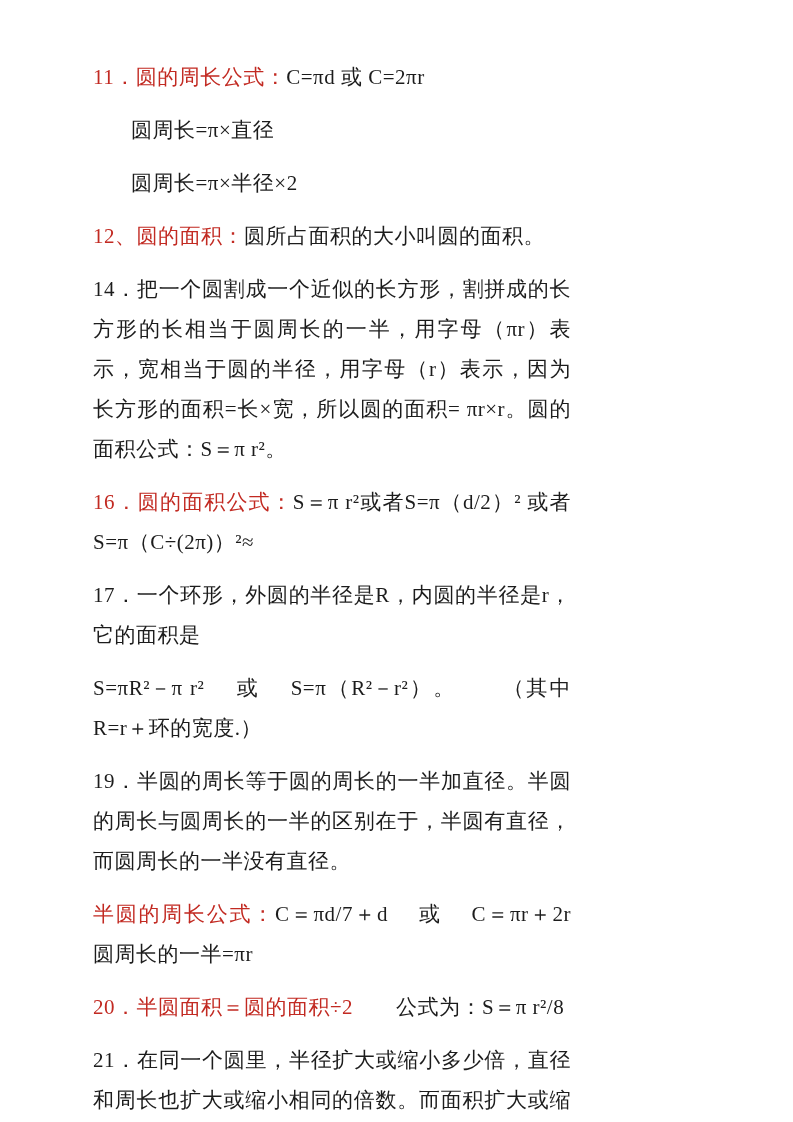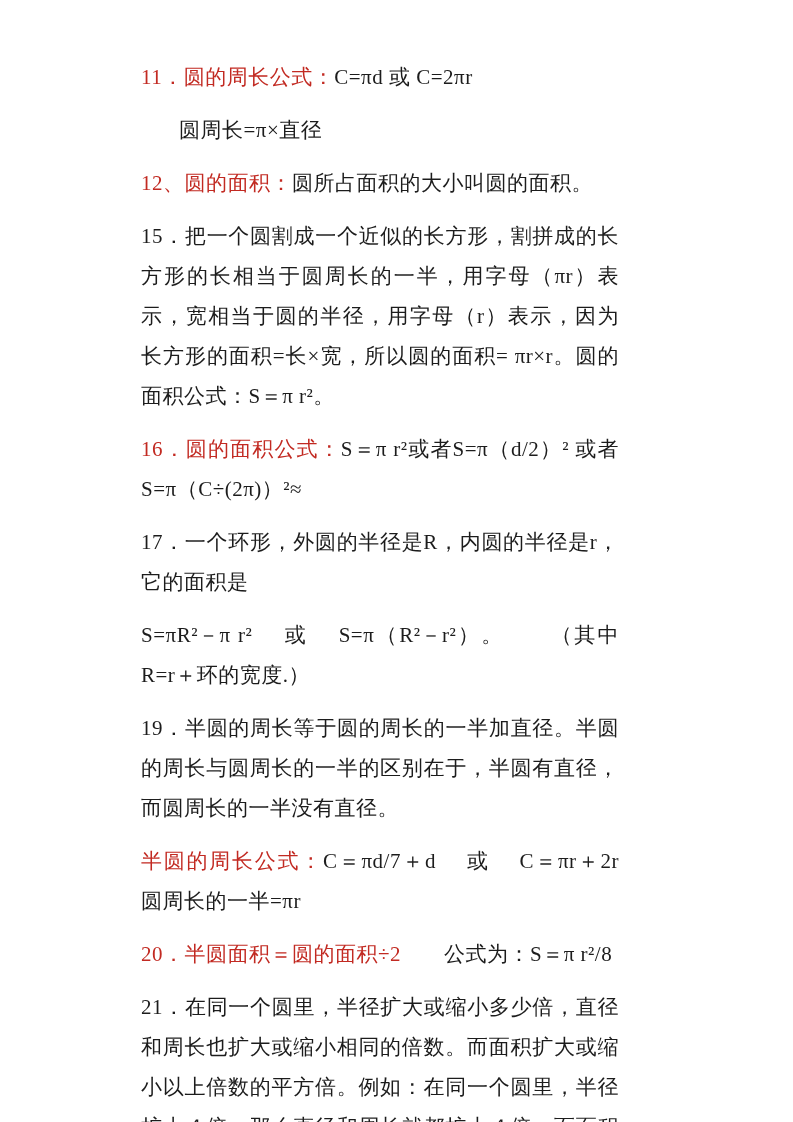--- a/index.html
+++ b/index.html
@@ -13,21 +13,20 @@
     font-family: "Liberation Serif", "DejaVu Serif", serif;
     color: #1c1c1c;
   }
   .page {
     box-sizing: border-box;
     width: 627px;
     height: 1122px;
     padding: 57px 56px 0 93px;
     overflow: hidden;
     background: #ffffff;
-    margin-left: 48px;
   }
   .para {
     margin: 0 0 13px 0;
     font-size: 21px;
     line-height: 40px;
     text-align: justify;
     text-justify: inter-ideograph;
     letter-spacing: 0.5px;
   }
   .para.indent {
@@ -43,24 +42,25 @@
 </style>
 </head>
 <body>
 
 <div class="page">
 
   <p class="para"><span class="label-red">11．圆的周长公式：</span><span class="body-text">C=πd 或 C=2πr</span></p>
 
   <p class="para indent"><span class="body-text">圆周长=π×直径</span></p>
 
+  <p class="para indent"><span class="body-text">圆周长=π×半径×2</span></p>
 
   <p class="para"><span class="label-red">12、圆的面积：</span><span class="body-text">圆所占面积的大小叫圆的面积。</span></p>
 
-  <p class="para"><span class="body-text">15．把一个圆割成一个近似的长方形，割拼成的长方形的长相当于圆周长的一半，用字母（πr）表示，宽相当于圆的半径，用字母（r）表示，因为长方形的面积=长×宽，所以圆的面积= πr×r。圆的面积公式：S＝π r²。</span></p>
+  <p class="para"><span class="body-text">14．把一个圆割成一个近似的长方形，割拼成的长方形的长相当于圆周长的一半，用字母（πr）表示，宽相当于圆的半径，用字母（r）表示，因为长方形的面积=长×宽，所以圆的面积= πr×r。圆的面积公式：S＝π r²。</span></p>
 
   <p class="para"><span class="label-red">16．圆的面积公式：</span><span class="body-text">S＝π r²或者S=π（d/2）² 或者S=π（C÷(2π)）²≈</span></p>
 
 
 
   <p class="para"><span class="body-text">17．一个环形，外圆的半径是R，内圆的半径是r，它的面积是</span></p>
 
   <p class="para"><span class="body-text">S=πR²－π r²　 或 　S=π（R²－r²）。　　（其中R=r＋环的宽度.）</span></p>
 
   <p class="para"><span class="body-text">19．半圆的周长等于圆的周长的一半加直径。半圆的周长与圆周长的一半的区别在于，半圆有直径，而圆周长的一半没有直径。</span></p>

